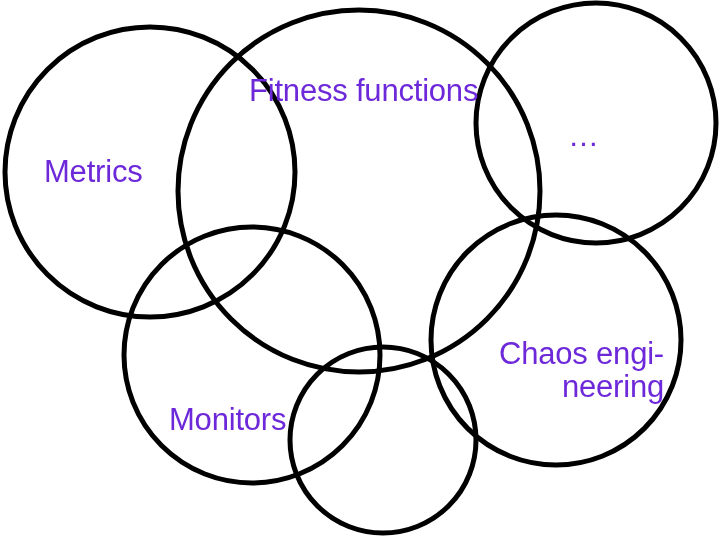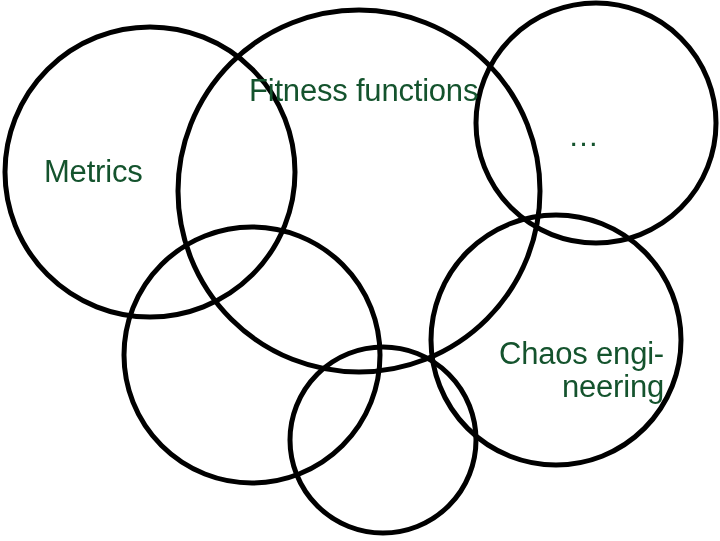--- a/index.html
+++ b/index.html
@@ -29,21 +29,21 @@
   }
   .venn-circle {
     fill: #ffffff;
     fill-opacity: 0;
     stroke: #000000;
     stroke-width: 5;
   }
   .circle-label {
     position: absolute;
     font-family: "Liberation Sans", sans-serif;
-    color: #14532d;
+    color: #6d28d9;
     font-weight: 400;
     line-height: 1.08;
     white-space: pre;
     letter-spacing: -0.2px;
     pointer-events: none;
   }
   .label-metrics {
     left: 44px;
     top: 155px;
     font-size: 31px;
@@ -92,15 +92,16 @@
   </svg>
 
   <div class="circle-label label-metrics" style="left: 44px; top: 155px;">Metrics</div>
 
   <div class="circle-label label-fitness" style="left: 249px; top: 74px;">Fitness functions</div>
 
   <div class="circle-label label-ellipsis" style="left: 568px; top: 119px;">…</div>
 
   <div class="circle-label label-chaos" style="left: 492px; top: 337px;"><span>Chaos engi-</span><br><span>neering</span></div>
 
+  <div class="circle-label label-monitors" style="left: 169px; top: 403px;">Monitors</div>
 
 
 </div>
 
 </body></html>

